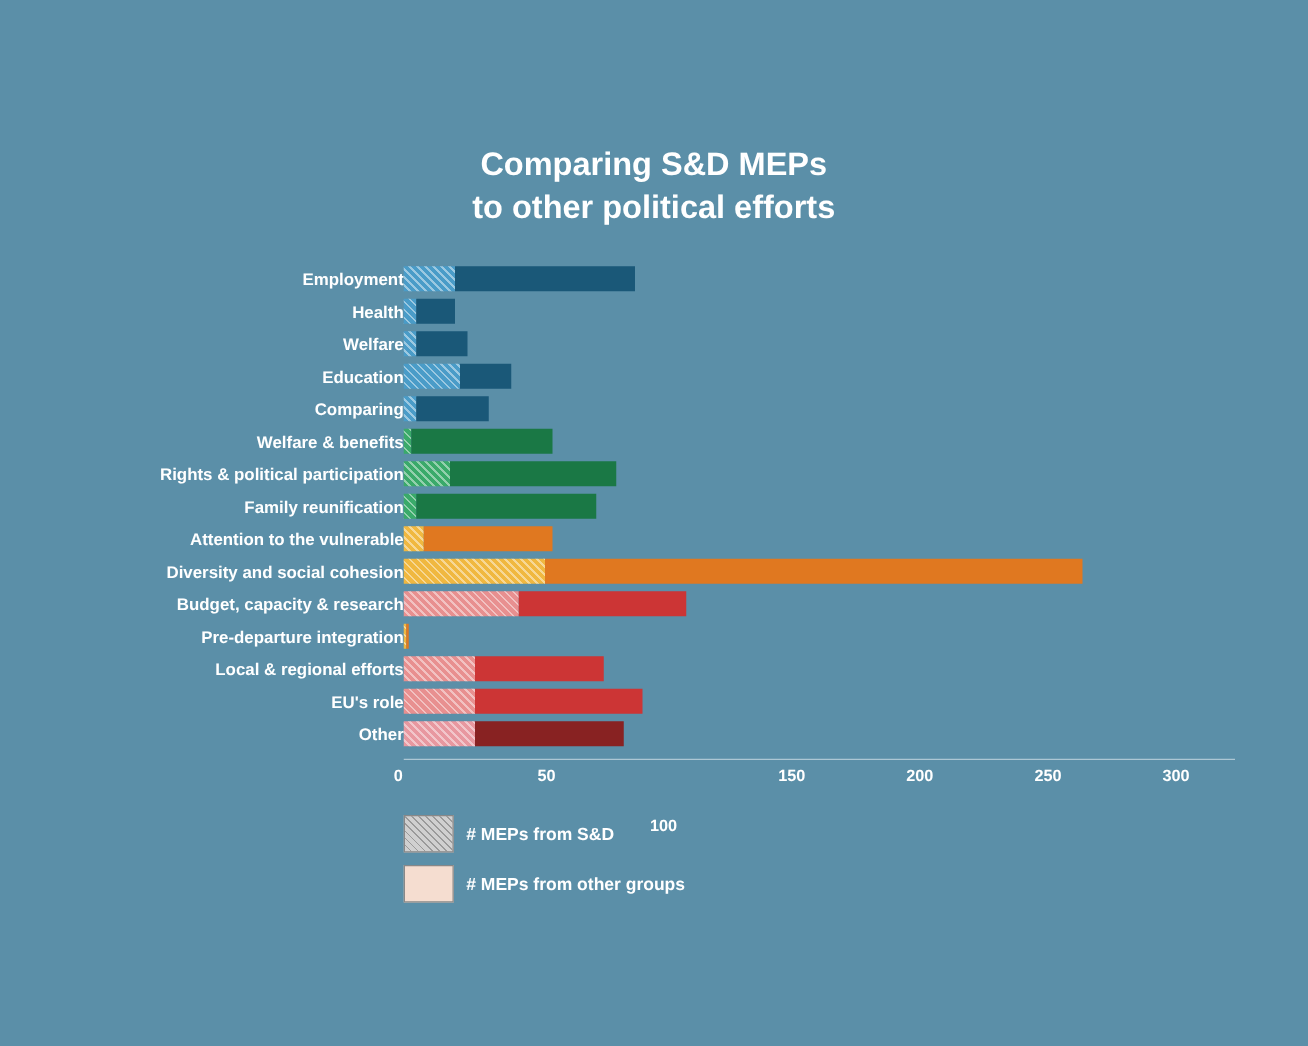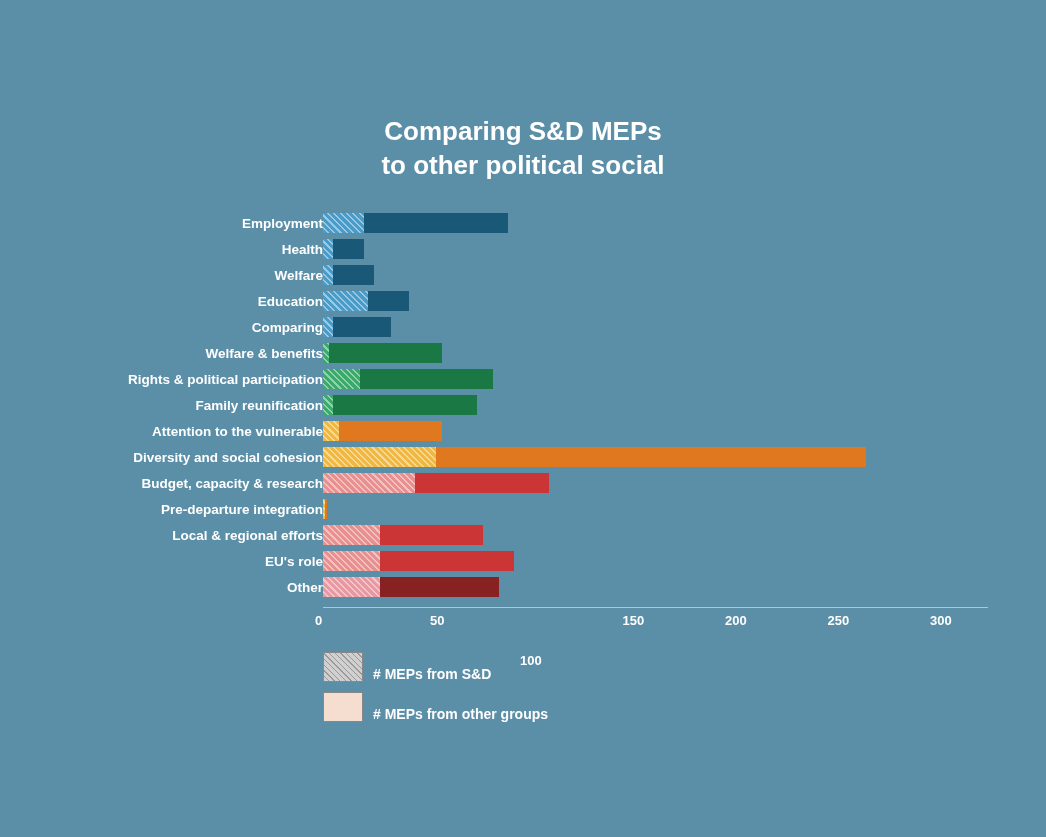--- a/index.html
+++ b/index.html
@@ -63,21 +63,21 @@
     }
     .legend {
       display: flex;
       flex-direction: column;
       margin-left: 260px;
       margin-top: 20px;
       gap: 10px;
     }
     .legend-item {
       display: flex;
-      align-items: flex-end;
+      align-items: center;
       gap: 10px;
     }
     .legend-box {
       width: 40px;
       height: 30px;
       flex-shrink: 0;
     }
     .legend-sd-box {
       background-color: #d0d0d0;
       background-image: repeating-linear-gradient(
@@ -104,21 +104,21 @@
       display: flex;
       flex-direction: column;
     }
   </style>
 </head>
 <body>
 
 <div class="chart-container">
   <div class="chart-title">
     <span>Comparing S&amp;D MEPs</span><br>
-    <span>to other political social</span>
+    <span>to other political efforts</span>
   </div>
 
   <div class="chart-area">
     <div class="bars-wrapper" id="bars-wrapper">
 
     <div class="bar-row">
           <div class="bar-label">Employment</div>
           <div class="bar-track">
             <div style="width: 41px; height: 20px; display: inline-block; background-color: rgb(74, 156, 200); background-image: repeating-linear-gradient(45deg, transparent, transparent 3px, rgba(255, 255, 255, 0.45) 3px, rgba(255, 255, 255, 0.45) 4.5px); flex-shrink: 0;"></div>
             <div style="width: 143.5px; height: 20px; display: inline-block; background-color: rgb(26, 88, 120); flex-shrink: 0;"></div>

